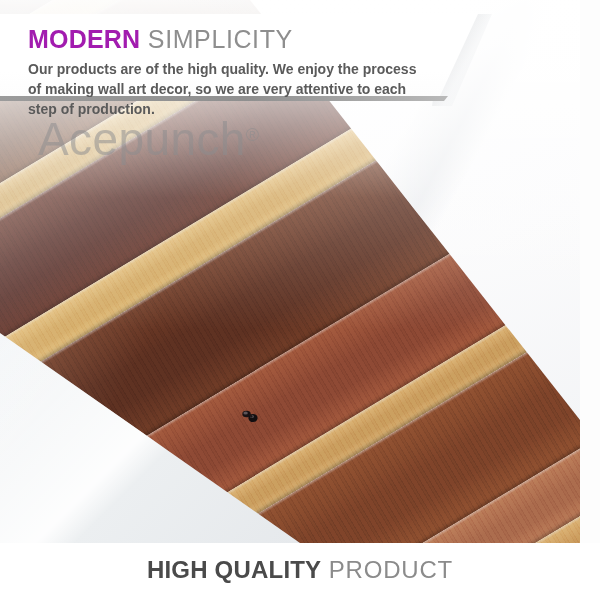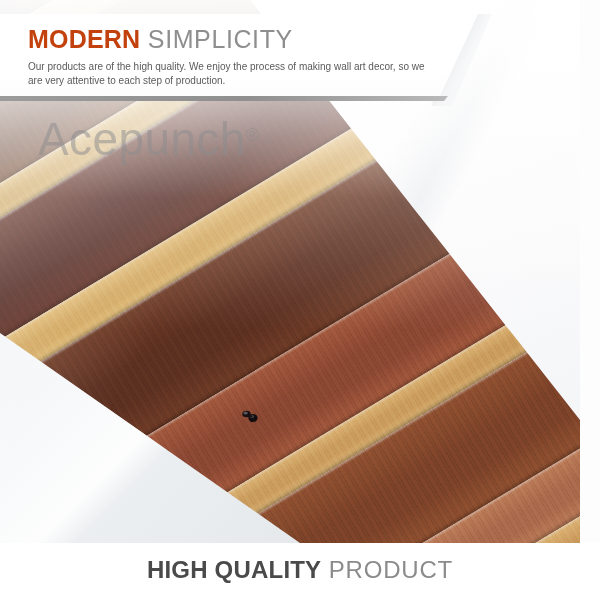--- a/index.html
+++ b/index.html
@@ -165,30 +165,30 @@
     clip-path:polygon(14px 0, 60px 0, 20px 100%, 0 100%);
     z-index:5;
   }
 
   .banner-title{
     position:absolute; left:28px; top:27px;
     font-size:25px;
     line-height:1;
     white-space:nowrap;
   }
-  .banner-title .strong{ font-weight:bold; color:#c2410c; letter-spacing:.2px; }
+  .banner-title .strong{ font-weight:bold; color:#a21caf; letter-spacing:.2px; }
   .banner-title .light { font-weight:400; color:#8e8e8e; letter-spacing:.6px; }
 
   .banner-sub{
     position:absolute; left:28px; top:60px;
     width:400px;
-    font-size:10px;
+    font-size:14px;
     line-height:1.42;
     color:#5a5a5a;
-    font-weight:400;
+    font-weight:700;
   }
 
   
   .footer{
     position:absolute; left:0; top:543px;
     width:600px; height:57px;
     background:#ffffff;
     z-index:6;
   }
   .footer-text{

